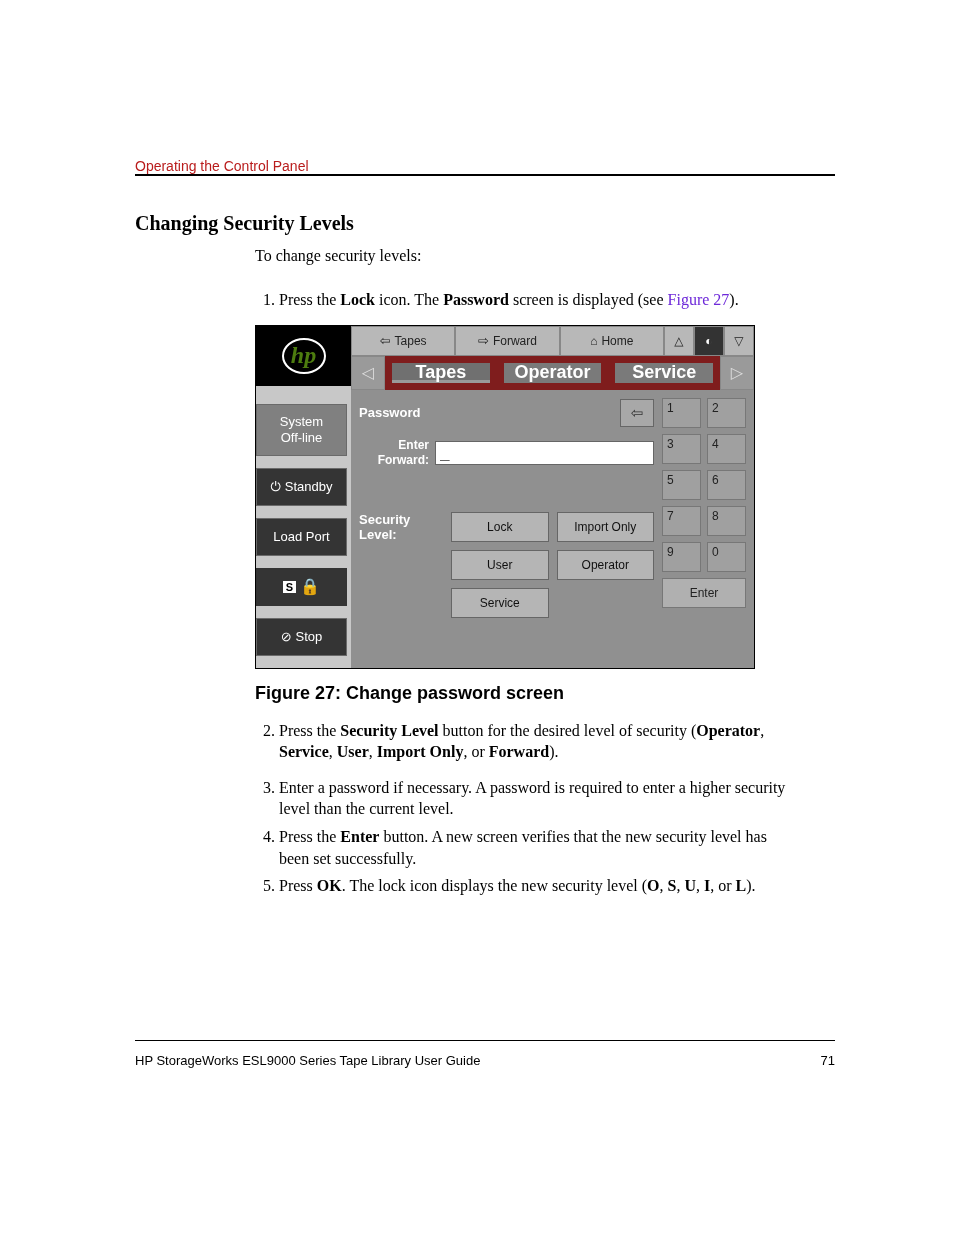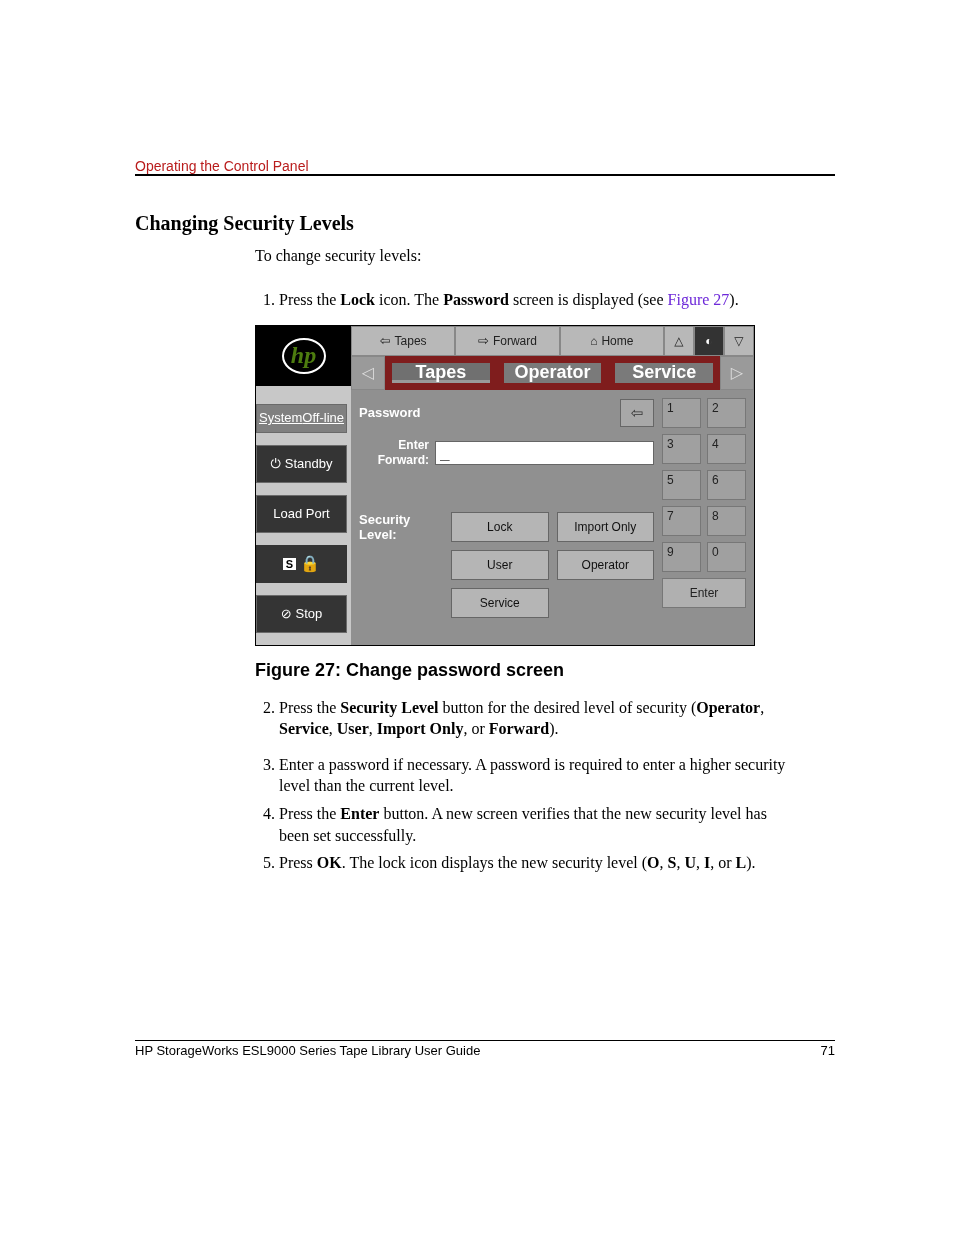--- a/index.html
+++ b/index.html
@@ -87,21 +87,21 @@
   .side-spacer { flex: 0 0 16px; background:#c8c8c8; }
   .side-btn {
     background:#808080;
     color:#fff;
     height:38px;
     margin-bottom:12px;
     display:flex;align-items:center;justify-content:center;
     font-size:13px;
     border:1px solid #6a6a6a;
   }
-  .side-btn.tall { flex-direction:row; height:29px; line-height:1.2;text-decoration:underline; }
+  .side-btn.tall { flex-direction:column; height:52px; line-height:1.2; }
   .side-btn.dark { background:#343434; }
   .side-gap { flex:1; background:#c8c8c8; }
   .side-lock {
     background:#343434;height:38px;margin-bottom:12px;
     display:flex;align-items:center;justify-content:center;gap:4px;
   }
   .lock-letter { background:#fff;color:#000;font-size:11px;font-weight:bold;padding:0 3px; }
   .panel-right { flex:1; display:flex; flex-direction:column; }
 
   .toprow {
@@ -161,21 +161,21 @@
     display:flex;align-items:flex-start;justify-content:flex-start;
     padding:2px 4px; font-size:12px; color:#222;
   }
   .key.enter { grid-column:1 / span 2; align-items:center;justify-content:center;
     background:#b0b0b0; }
 
   .footer-row {
     position:absolute; left:135px; top:1040px; width:700px;
     display:flex; justify-content:space-between;
     font-family: Arial, Helvetica, sans-serif; font-size:13px;
-    border-top:1px solid #000; padding-top:2px;
+    border-top:1px solid #000; padding-top:12px;
   }
 </style>
 </head>
 <body>
 
 <div class="page">
   <div class="running-head">Operating the Control Panel</div>
   <hr class="rule">
   <div class="section-title">Changing Security Levels</div>
 

